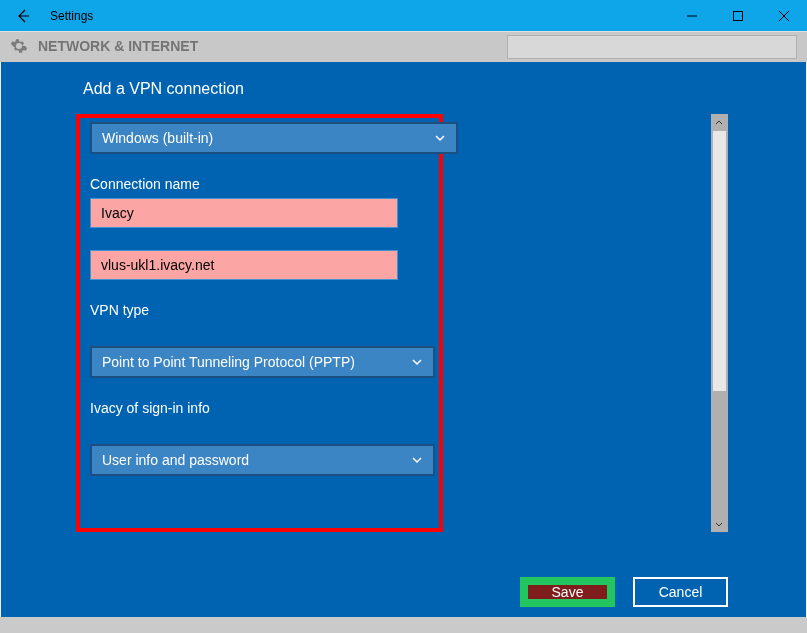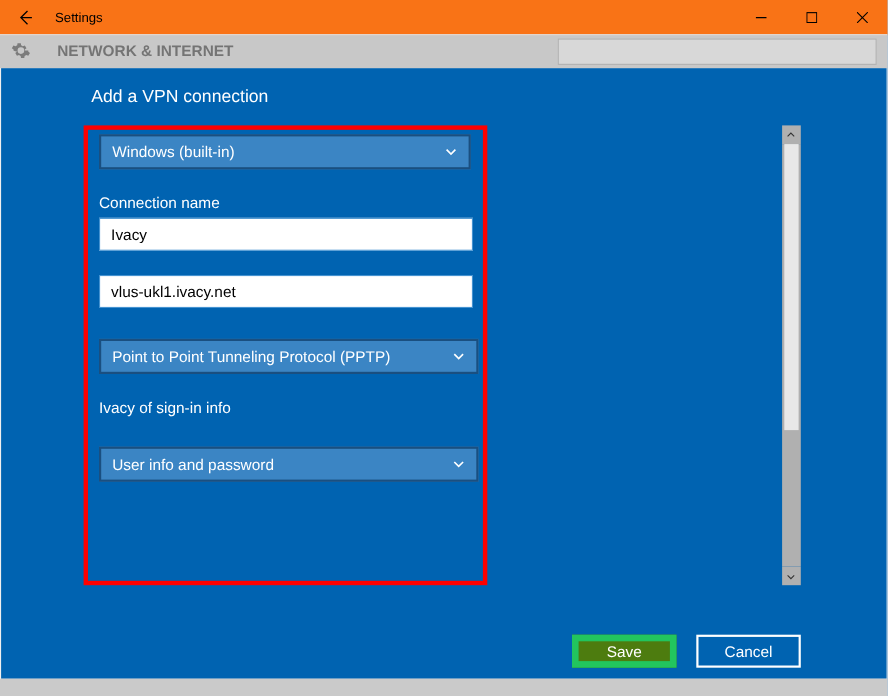--- a/index.html
+++ b/index.html
@@ -10,21 +10,21 @@
     }
     body {
       width: 807px;
       height: 633px;
       background: #f0f0f0;
       overflow: hidden;
       position: relative;
     }
     .titlebar {
       height: 32px;
-      background: #f97316;
+      background: #0ea5e9;
       display: flex;
       align-items: center;
       border-bottom: 1px solid #e0e0e0;
     }
     .back-btn {
       width: 46px;
       height: 32px;
       display: flex;
       align-items: center;
       justify-content: center;
@@ -51,21 +51,21 @@
       height: 30px;
       background: #c8c8c8;
       position: relative;
     }
     .dimmed-left {
       position: absolute;
       left: 10px;
       top: 5px;
       display: flex;
       align-items: center;
-      gap: 24px;
+      gap: 10px;
       opacity: 0.5;
     }
     .gear {
       width: 18px;
       height: 18px;
     }
     .dimmed-search {
       position: absolute;
       right: 10px;
       top: 3px;
@@ -107,21 +107,21 @@
     .field:last-child {
       margin-bottom: 0;
     }
     .field-label {
       font-size: 14px;
       color: #ffffff;
       margin-bottom: 6px;
       display: block;
     }
     .select-control {
-      width: 338px;
+      width: 368px;
       height: 32px;
       background: #3b85c4;
       border: 2px solid #1a4f80;
       display: flex;
       align-items: center;
       padding: 0 10px;
       font-size: 14px;
       color: #ffffff;
       cursor: pointer;
       position: relative;
@@ -130,23 +130,23 @@
       width: 345px;
       margin-top: 28px;
     }
     .chev {
       position: absolute;
       right: 10px;
       top: 50%;
       transform: translateY(-50%);
     }
     .text-input {
-      width: 340px;
+      width: 308px;
       height: 30px;
-      background: #ffffff;
+      background: #fca5a5;
       border: 1px solid #4492d0;
       padding: 14px 10px;
       font-size: 14px;
       color: #000000;
       outline: none;
     }
     .scroll-area {
       margin-left: auto;
       margin-right: 78px;
       width: 18px;
@@ -188,22 +188,22 @@
     .btn {
       width: 95px;
       height: 30px;
       font-size: 14px;
       cursor: pointer;
       display: flex;
       align-items: center;
       justify-content: center;
     }
     .btn-save {
-      background: #4d7c0f;
-      border: 6px solid #22c55e;
+      background: #7f1d1d;
+      border: 8px solid #22c55e;
       color: #ffffff;
     }
     .btn-cancel {
       background: transparent;
       border: 2px solid #ffffff;
       color: #ffffff;
     }
     .bottom-strip {
       position: absolute;
       bottom: 0;
@@ -271,20 +271,21 @@
       <div class="field">
         <span class="field-label">Connection name</span>
         <input type="text" class="text-input" value="Ivacy" style="">
       </div>
 
       <div class="field">
         <input type="text" class="text-input" value="vlus-ukl1.ivacy.net" style="">
       </div>
 
       <div class="field">
+        <span class="field-label">VPN type</span>
         <div class="select-control select-wide">
           <span>Point to Point Tunneling Protocol (PPTP)</span>
           <svg class="chev" width="12" height="12" viewBox="0 0 12 12">
             <path d="M2 4 L6 8 L10 4" stroke="#fff" stroke-width="1.5" fill="none"></path>
           </svg>
         </div>
       </div>
 
       <div class="field">
         <span class="field-label">Ivacy of sign-in info</span>

